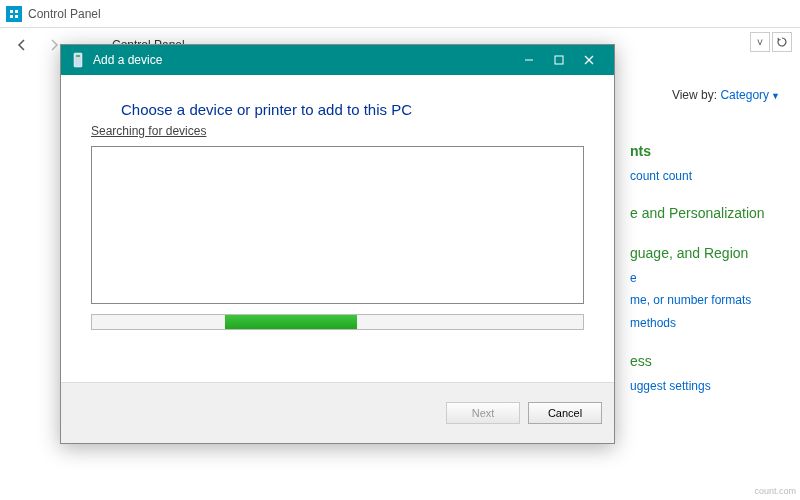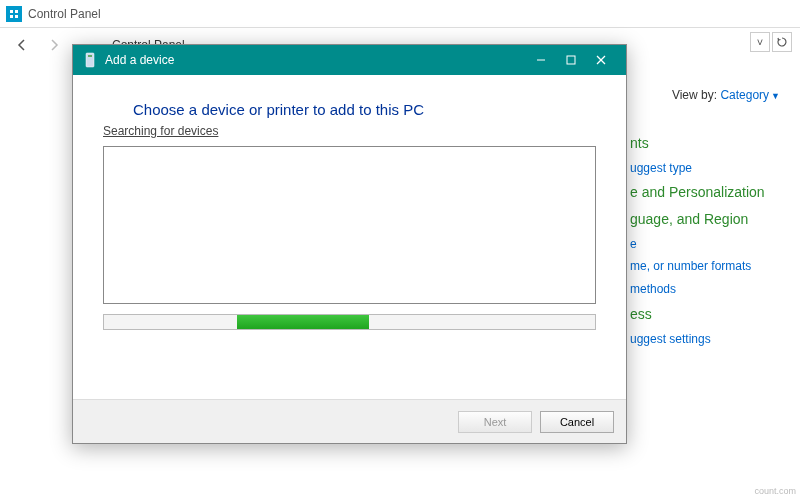--- a/index.html
+++ b/index.html
@@ -14,41 +14,41 @@
     .nav-arrow { width: 24px; height: 24px; display: flex; align-items: center; justify-content: center; color: #555; }
     .nav-arrow.disabled { color: #bbb; }
     .breadcrumb { display: flex; align-items: center; gap: 4px; font-size: 12px; color: #333; margin-left: 20px; }
     .toolbar-right { position: absolute; right: 8px; top: 4px; display: flex; align-items: center; gap: 2px; }
     .refresh-btn, .search-chev { width: 20px; height: 20px; display: flex; align-items: center; justify-content: center; border: 1px solid #ccc; font-size: 11px; color: #555; }
     .viewby { position: absolute; right: 20px; top: 88px; font-size: 12px; color: #333; }
     .viewby .cat { color: #0066cc; cursor: pointer; }
     .viewby .chev { color: #0066cc; font-size: 9px; margin-left: 2px; }
 
     .cat-list { position: absolute; left: 630px; top: 130px; font-size: 12px; line-height: 1.9; }
-    .cat-head { color: #2d8a2d; font-size: 14px; margin-top: 0; }
-    .cat-head:first-child { margin-top: 0; }
+    .cat-head { color: #2d8a2d; font-size: 14px; margin-top: 13px; }
+    .cat-head:first-child { margin-top: 8px; font-weight: bold; }
     .cat-link { color: #0066cc; cursor: pointer; display: block; }
 
     
-    .dialog { position: absolute; left: 72px; top: 44px; width: 555px; height: 400px; background: #fff; border: 1px solid #888; box-shadow: 0 4px 20px rgba(0,0,0,0.3); }
+    .dialog { position: absolute; left: 60px; top: 44px; width: 555px; height: 400px; background: #fff; border: 1px solid #888; box-shadow: 0 4px 20px rgba(0,0,0,0.3); }
     .dlg-title { height: 30px; background: #008b8b; display: flex; align-items: center; padding: 0 10px; color: #fff; font-size: 12px; }
     .dlg-title .device-icon { width: 14px; height: 16px; margin-right: 8px; }
     .dlg-title-text { flex: 1; }
     .win-btns { display: flex; }
     .win-btn { width: 30px; height: 28px; display: flex; align-items: center; justify-content: center; color: #eee; font-size: 11px; }
 
     .dlg-body { padding: 26px 30px 0 30px; }
     .dlg-heading { color: #003399; font-size: 15px; font-weight: 400; margin-bottom: 6px; margin-left: 30px; }
     .dlg-sub { font-size: 12px; color: #444; margin-bottom: 8px; text-decoration: underline; }
     .result-box { border: 1px solid #888; height: 158px; background: #fff; }
 
     .progress { margin: 10px 30px 0 30px; height: 16px; border: 1px solid #bbb; position: relative; background: #f4f4f4; overflow: hidden; }
     .progress-chunk { position: absolute; top: 0; bottom: 0; background: linear-gradient(#3fc63f,#1fa51f); }
 
-    .dlg-footer { position: absolute; bottom: 0; left: 0; right: 0; height: 44px; background: #f0f0f0; border-top: 1px solid #ddd; display: flex; justify-content: flex-end; align-items: center; padding: 0 12px; gap: 8px; }
+    .dlg-footer { position: absolute; bottom: 0; left: 0; right: 0; height: 61px; background: #f0f0f0; border-top: 1px solid #ddd; display: flex; justify-content: flex-end; align-items: center; padding: 0 12px; gap: 8px; }
     .btn { min-width: 74px; height: 22px; font-size: 11px; border: 1px solid #aaa; background: linear-gradient(#fdfdfd,#e8e8e8); display: flex; align-items: center; justify-content: center; }
     .btn.disabled { color: #999; border-color: #ccc; }
 
     .watermark { position: absolute; right: 4px; bottom: 4px; font-size: 9px; color: #bbb; }
   </style>
 </head>
 <body>
 
 <div class="titlebar">
   <span class="icon-cp">
@@ -95,21 +95,21 @@
   </div>
 </div>
 
 <div class="viewby">
   <span>View by:</span>
   <span class="cat">Category</span><span class="chev">▼</span>
 </div>
 
 <div class="cat-list">
   <div class="cat-head">nts</div>
-  <span class="cat-link">uggest type</span>
+  <span class="cat-link">count count</span>
 
   <div class="cat-head">e and Personalization</div>
 
   <div class="cat-head">guage, and Region</div>
   <span class="cat-link">e</span>
   <span class="cat-link">me, or number formats</span>
   <span class="cat-link">methods</span>
 
   <div class="cat-head">ess</div>
   <span class="cat-link">uggest settings</span>

